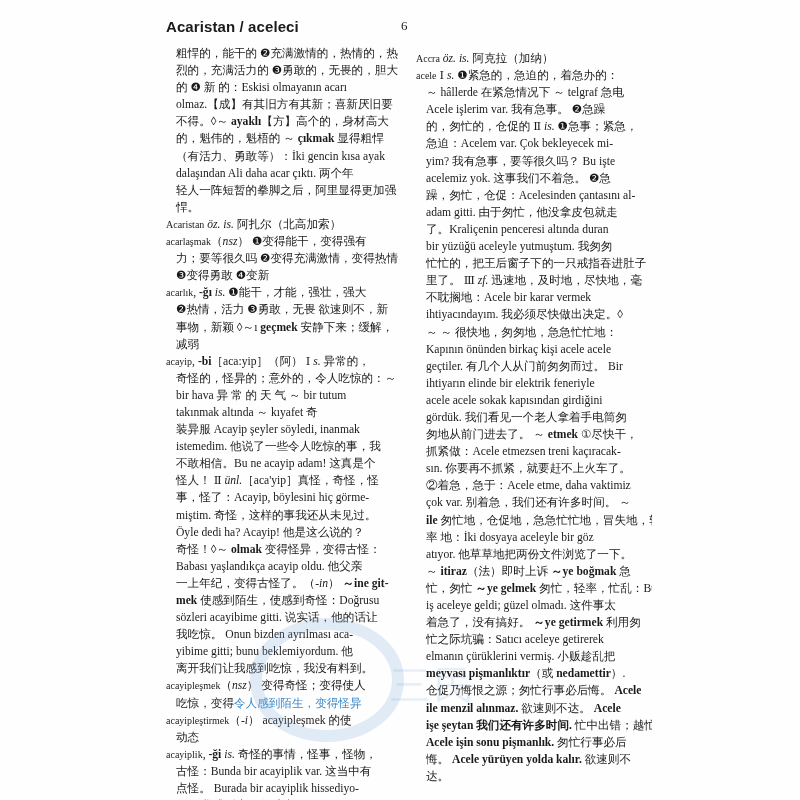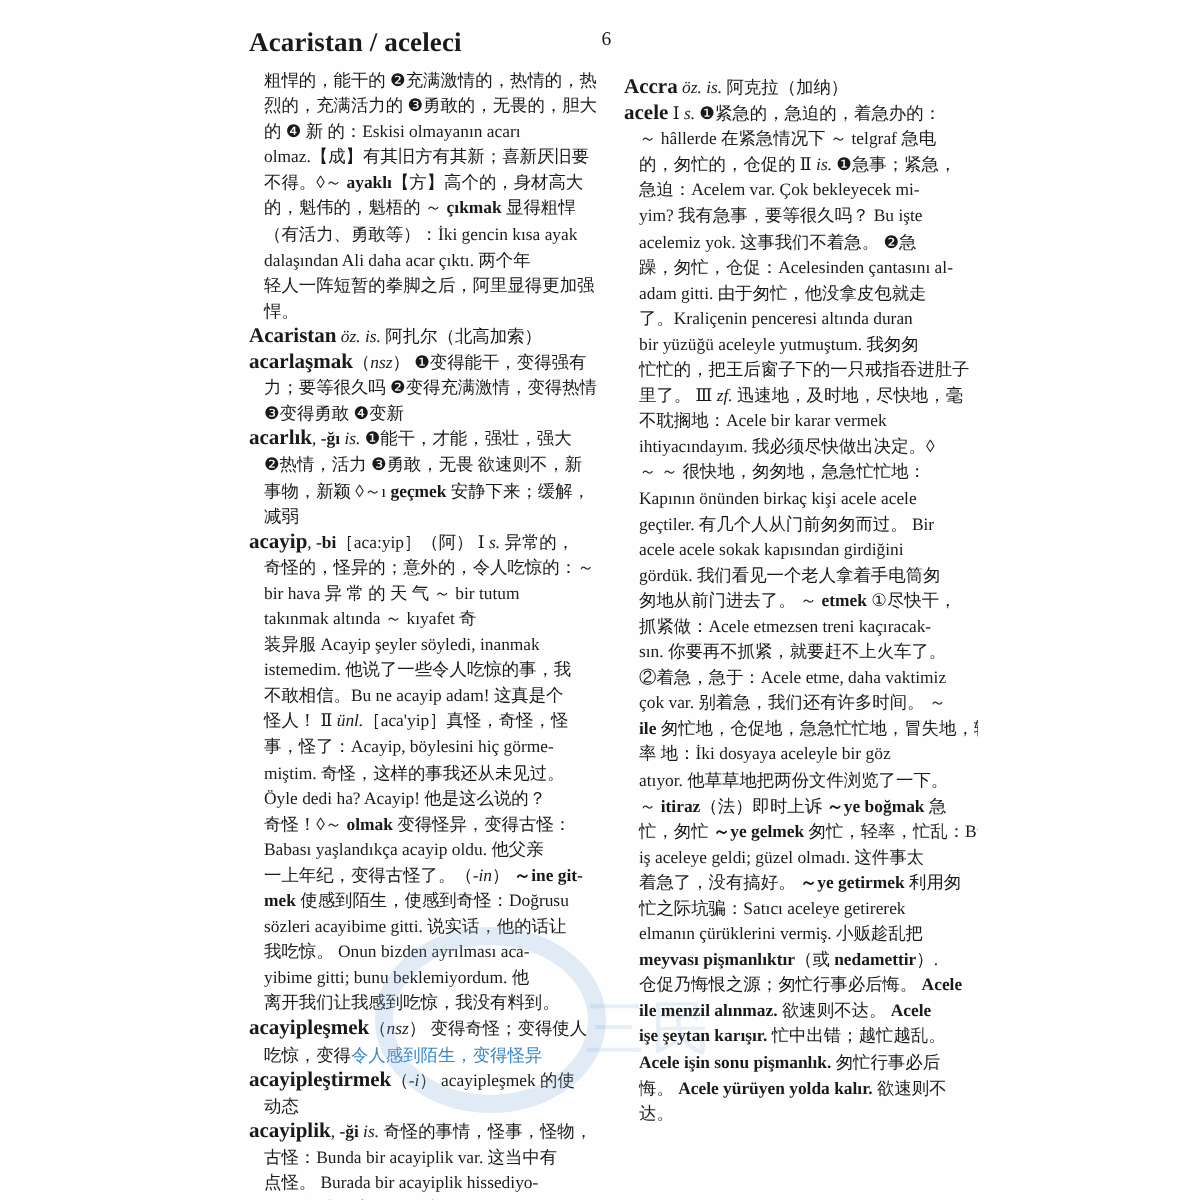--- a/index.html
+++ b/index.html
@@ -1,30 +1,30 @@
 <!DOCTYPE html>
 <html><head>
 <meta charset="utf-8">
 <style>
   html, body { margin: 0; padding: 0; background: #ffffff; }
   body { width: 800px; height: 800px; position: relative; overflow: hidden;
          font-family: "DejaVu Serif", "Liberation Serif", serif; color: #1a1a1a; }
   .page { position: absolute; left: 0; top: 0; width: 800px; height: 800px; background: #fefefe; }
-  .running-head { position: absolute; left: 166px; top: 18px; font-family: Liberation Serif, serif;
-         font-weight: bold; font-size: 18px; letter-spacing: 0.1px; }
+  .running-head { position: absolute; left: 166px; top: 18px; font-family: Liberation Sans, sans-serif;
+         font-weight: bold; font-size: 15px; letter-spacing: 0.1px; }
   .page-number { position: absolute; left: 401px; top: 18px; font-family: "Liberation Serif", serif;
          font-size: 13px; }
   .column { position: absolute; top: 45px; width: 236px; }
   .col-left { left: 166px; }
   .col-right { left: 416px; width: 236px; top: 50px; }
   .line { height: 17.1px; line-height: 17.1px; font-size: 11.6px; white-space: nowrap; overflow: hidden;
           font-family: "Liberation Serif", "DejaVu Serif", serif; text-align: justify; }
   .line.indent { padding-left: 10px; }
   .line.headword-line { padding-left: 0; }
-  .hw { font-weight: bold; font-size: 14px; }
+  .hw { font-weight: normal; font-size: 10px; }
   .b { font-weight: bold; }
   .i { font-style: italic; }
   .wm { color: #3a87c8; }
   .watermark { position: absolute; left: 270px; top: 628px; width: 300px; height: 80px; pointer-events: none; }
   .watermark .ring { position: absolute; border: 12px solid rgba(120,170,215,0.22); border-radius: 50%; }
   .watermark .wm-text { position: absolute; left: 120px; top: 30px; font-family: "DejaVu Sans", sans-serif;
          font-size: 40px; font-weight: normal; color: rgba(120,170,215,0.18); letter-spacing: 4px; text-align: center; }
 </style>
 </head>
 <body>
@@ -77,55 +77,57 @@
       <div class="line indent"><span>动态</span></div>
       <div class="line headword-line"><span class="hw">acayiplik</span><span>, </span><span class="b">-ği</span><span> </span><span class="i">is.</span><span> 奇怪的事情，怪事，怪物，</span></div>
       <div class="line indent"><span>古怪：Bunda bir acayiplik var. 这当中有</span></div>
       <div class="line indent"><span>点怪。 Burada bir acayiplik hissediyo-</span></div>
       <div class="line indent"><span>rum. 我感到这里有蹊跷。</span></div>
     </div>
   <div class="column col-right" id="col-right">
       <div class="line headword-line"><span class="hw">Accra</span><span> </span><span class="i">öz. is.</span><span> 阿克拉（加纳）</span></div>
       <div class="line headword-line"><span class="hw">acele</span><span> Ⅰ </span><span class="i">s.</span><span> ❶紧急的，急迫的，着急办的：</span></div>
       <div class="line indent"><span>～ hâllerde 在紧急情况下 ～ telgraf 急电</span></div>
+      <div class="line indent"><span>Acele işlerim var. 我有急事。 ❷急躁</span></div>
       <div class="line indent"><span>的，匆忙的，仓促的 Ⅱ </span><span class="i">is.</span><span> ❶急事；紧急，</span></div>
       <div class="line indent"><span>急迫：Acelem var. Çok bekleyecek mi-</span></div>
       <div class="line indent"><span>yim? 我有急事，要等很久吗？ Bu işte</span></div>
       <div class="line indent"><span>acelemiz yok. 这事我们不着急。 ❷急</span></div>
       <div class="line indent"><span>躁，匆忙，仓促：Acelesinden çantasını al-</span></div>
       <div class="line indent"><span>adam gitti. 由于匆忙，他没拿皮包就走</span></div>
       <div class="line indent"><span>了。Kraliçenin penceresi altında duran</span></div>
       <div class="line indent"><span>bir yüzüğü aceleyle yutmuştum. 我匆匆</span></div>
       <div class="line indent"><span>忙忙的，把王后窗子下的一只戒指吞进肚子</span></div>
       <div class="line indent"><span>里了。 Ⅲ </span><span class="i">zf.</span><span> 迅速地，及时地，尽快地，毫</span></div>
       <div class="line indent"><span>不耽搁地：Acele bir karar vermek</span></div>
       <div class="line indent"><span>ihtiyacındayım. 我必须尽快做出决定。◊</span></div>
       <div class="line indent"><span>～ ～ 很快地，匆匆地，急急忙忙地：</span></div>
       <div class="line indent"><span>Kapının önünden birkaç kişi acele acele</span></div>
       <div class="line indent"><span>geçtiler. 有几个人从门前匆匆而过。 Bir</span></div>
+      <div class="line indent"><span>ihtiyarın elinde bir elektrik feneriyle</span></div>
       <div class="line indent"><span>acele acele sokak kapısından girdiğini</span></div>
       <div class="line indent"><span>gördük. 我们看见一个老人拿着手电筒匆</span></div>
       <div class="line indent"><span>匆地从前门进去了。 ～ </span><span class="b">etmek</span><span> ①尽快干，</span></div>
       <div class="line indent"><span>抓紧做：Acele etmezsen treni kaçıracak-</span></div>
       <div class="line indent"><span>sın. 你要再不抓紧，就要赶不上火车了。</span></div>
       <div class="line indent"><span>②着急，急于：Acele etme, daha vaktimiz</span></div>
       <div class="line indent"><span>çok var. 别着急，我们还有许多时间。 ～</span></div>
       <div class="line indent"><span class="b">ile</span><span> 匆忙地，仓促地，急急忙忙地，冒失地，轻</span></div>
       <div class="line indent"><span>率 地：İki dosyaya aceleyle bir göz</span></div>
       <div class="line indent"><span>atıyor. 他草草地把两份文件浏览了一下。</span></div>
       <div class="line indent"><span>～ </span><span class="b">itiraz</span><span>（法）即时上诉 </span><span class="b">～ye boğmak</span><span> 急</span></div>
       <div class="line indent"><span>忙，匆忙 </span><span class="b">～ye gelmek</span><span> 匆忙，轻率，忙乱：Bu</span></div>
       <div class="line indent"><span>iş aceleye geldi; güzel olmadı. 这件事太</span></div>
       <div class="line indent"><span>着急了，没有搞好。 </span><span class="b">～ye getirmek</span><span> 利用匆</span></div>
       <div class="line indent"><span>忙之际坑骗：Satıcı aceleye getirerek</span></div>
       <div class="line indent"><span>elmanın çürüklerini vermiş. 小贩趁乱把</span></div>
       <div class="line indent"><span class="b">meyvası pişmanlıktır</span><span>（或 </span><span class="b">nedamettir</span><span>）.</span></div>
       <div class="line indent"><span>仓促乃悔恨之源；匆忙行事必后悔。 </span><span class="b">Acele</span></div>
       <div class="line indent"><span class="b">ile menzil alınmaz.</span><span> 欲速则不达。 </span><span class="b">Acele</span></div>
-      <div class="line indent"><span class="b">işe şeytan karışır.</span><span> 忙中出错；越忙越乱。</span></div>
+      <div class="line indent"><span class="b">işe şeytan 我们还有许多时间.</span><span> 忙中出错；越忙越乱。</span></div>
       <div class="line indent"><span class="b">Acele işin sonu pişmanlık.</span><span> 匆忙行事必后</span></div>
       <div class="line indent"><span>悔。 </span><span class="b">Acele yürüyen yolda kalır.</span><span> 欲速则不</span></div>
       <div class="line indent"><span>达。</span></div>
     </div>
 
   <div class="watermark">
     <div class="ring" style="left:-20px;top:-10px;width:130px;height:100px;"></div>
     <div class="wm-text">三民</div>
   </div>
 </div>

